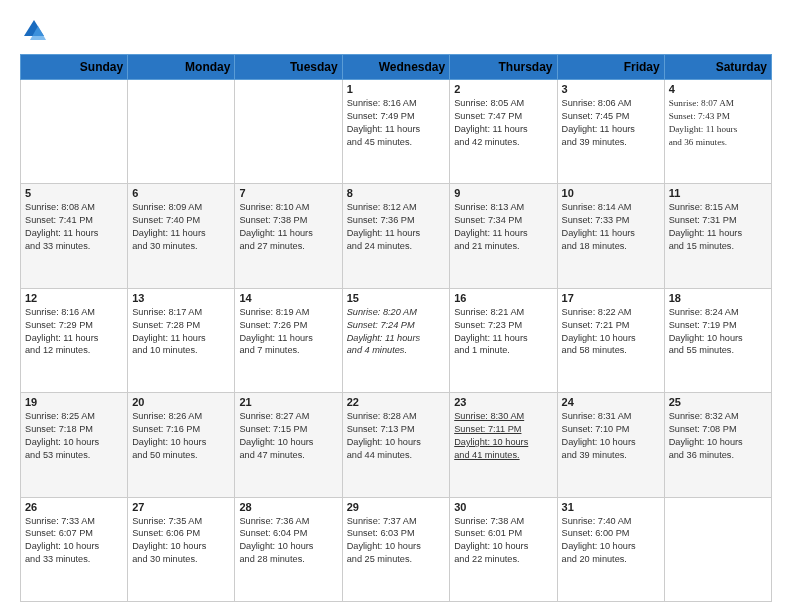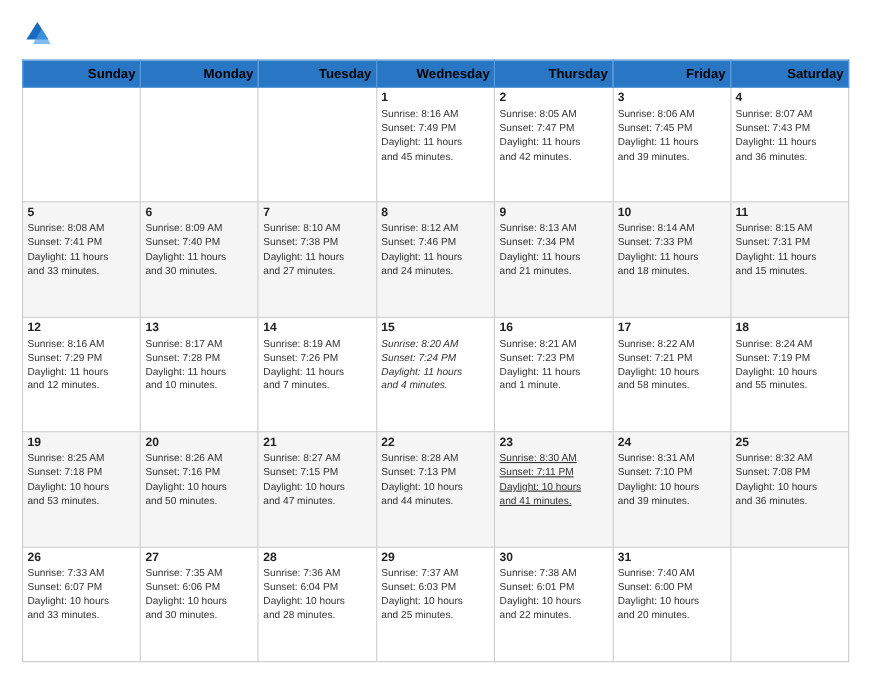--- a/index.html
+++ b/index.html
@@ -147,21 +147,21 @@
           </td>
           <td>
             <div class="day-number">3</div>
             <div class="day-info" style="white-space: pre-line;">Sunrise: 8:06 AM
 Sunset: 7:45 PM
 Daylight: 11 hours
 and 39 minutes.</div>
           </td>
           <td>
             <div class="day-number">4</div>
-            <div class="day-info" style="white-space: pre-line;">Sunrise: 8:07 AM
+            <div class="day-info" style="white-space: pre-line; font-family: Liberation Serif, serif;">Sunrise: 8:07 AM
 Sunset: 7:43 PM
 Daylight: 11 hours
 and 36 minutes.</div>
           </td>
         </tr>
         <tr>
           <td>
             <div class="day-number">5</div>
             <div class="day-info" style="white-space: pre-line;">Sunrise: 8:08 AM
 Sunset: 7:41 PM
@@ -178,21 +178,21 @@
           <td>
             <div class="day-number">7</div>
             <div class="day-info" style="white-space: pre-line;">Sunrise: 8:10 AM
 Sunset: 7:38 PM
 Daylight: 11 hours
 and 27 minutes.</div>
           </td>
           <td>
             <div class="day-number">8</div>
             <div class="day-info" style="white-space: pre-line;">Sunrise: 8:12 AM
-Sunset: 7:46 PM
+Sunset: 7:36 PM
 Daylight: 11 hours
 and 24 minutes.</div>
           </td>
           <td>
             <div class="day-number">9</div>
             <div class="day-info" style="white-space: pre-line;">Sunrise: 8:13 AM
 Sunset: 7:34 PM
 Daylight: 11 hours
 and 21 minutes.</div>
           </td>

